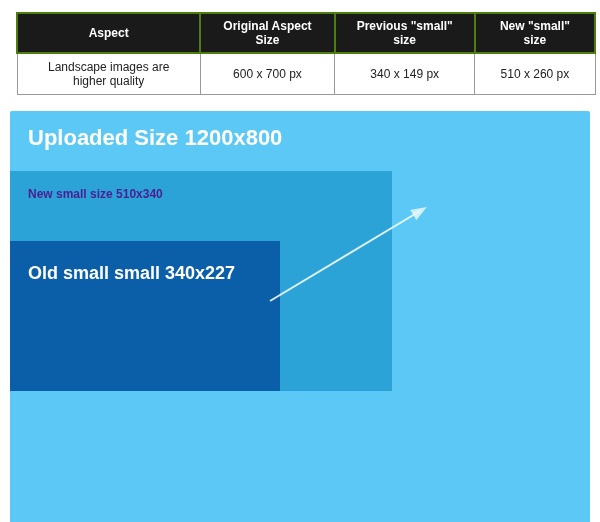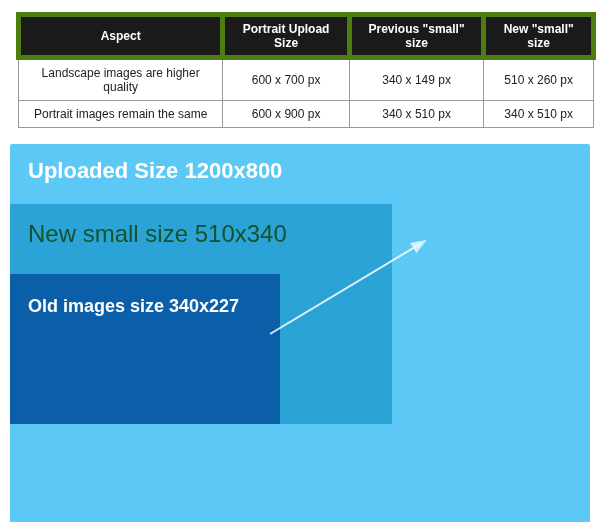--- a/index.html
+++ b/index.html
@@ -22,34 +22,34 @@
       width: 580px;
       font-size: 12px;
     }
 
     thead tr {
       background: #1a1a1a;
       color: #ffffff;
     }
 
     thead th {
-      border: 5px solid #4d7c0f;
-      padding: 5px 6px;
+      border: 2px solid #4d7c0f;
+      padding: 5px 20px;
       text-align: center;
       font-weight: bold;
       font-size: 12px;
     }
 
     tbody tr {
       background: #ffffff;
     }
 
     tbody td {
       border: 1px solid #999;
-      padding: 6px 8px;
+      padding: 6px 16px;
       text-align: center;
       font-size: 12px;
       color: #222;
     }
 
     tbody td:first-child {
       text-align: center;
     }
 
     
@@ -79,23 +79,23 @@
       left: 0;
       width: 382px; 
       height: 220px; 
       background: #2ba3d6;
     }
 
     .new-small-label {
       position: absolute;
       top: 76px;
       left: 18px;
-      color: #14532d;
-      font-size: 24px;
-      font-weight: normal;
+      color: #4c1d95;
+      font-size: 12px;
+      font-weight: bold;
       z-index: 10;
     }
 
     
     .old-small-box {
       position: absolute;
       top: 130px;
       left: 0;
       width: 270px; 
       height: 150px; 
@@ -113,51 +113,45 @@
     }
   </style>
 </head>
 <body>
 
 <div class="table-section">
   <table>
     <thead>
       <tr>
         <th>Aspect</th>
-        <th>Portrait Upload Size</th>
+        <th>Original Aspect Size</th>
         <th>Previous "small" size</th>
         <th>New "small" size</th>
       </tr>
     </thead>
     <tbody>
       <tr>
         <td>Landscape images are higher quality</td>
         <td>600 x 700 px</td>
         <td>340 x 149 px</td>
         <td>510 x 260 px</td>
-      </tr>
-      <tr>
-        <td>Portrait images remain the same</td>
-        <td>600 x 900 px</td>
-        <td>340 x 510 px</td>
-        <td>340 x 510 px</td>
       </tr>
     </tbody>
   </table>
 </div>
 
 <div class="diagram-section">
 
   <div class="new-small-box"></div>
 
   <div class="old-small-box"></div>
 
   <div class="uploaded-label">Uploaded Size 1200x800</div>
   <div class="new-small-label">New small size 510x340</div>
-  <div class="old-small-label">Old images size 340x227</div>
+  <div class="old-small-label">Old small small 340x227</div>
 
   <svg style="position:absolute; top:90px; left:240px; width:200px; height:120px; z-index:20; overflow:visible;">
     <defs>
       <marker id="arrowhead" markerWidth="8" markerHeight="8" refX="4" refY="3" orient="auto">
         <polygon points="0 0, 8 3, 0 6" fill="white" opacity="0.85"></polygon>
       </marker>
     </defs>
     <line x1="20" y1="100" x2="170" y2="10" stroke="white" stroke-width="2" opacity="0.85" marker-end="url(#arrowhead)"></line>
   </svg>
 

